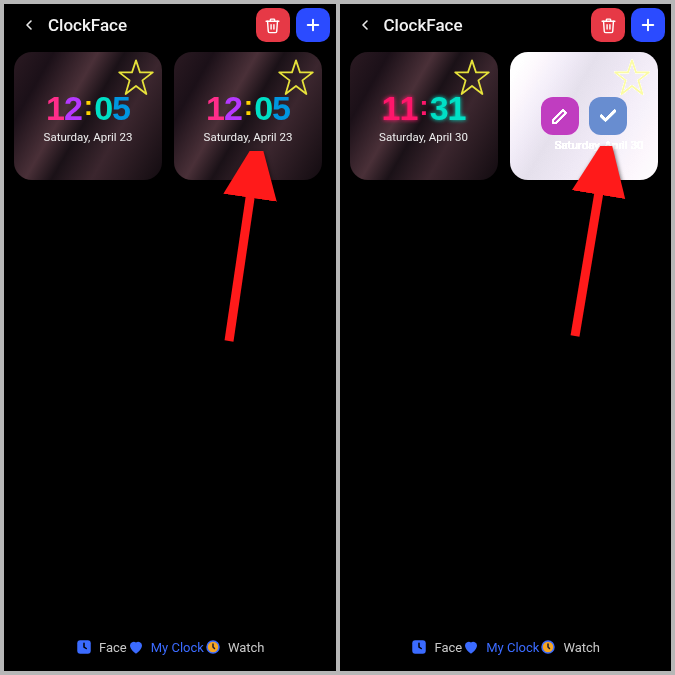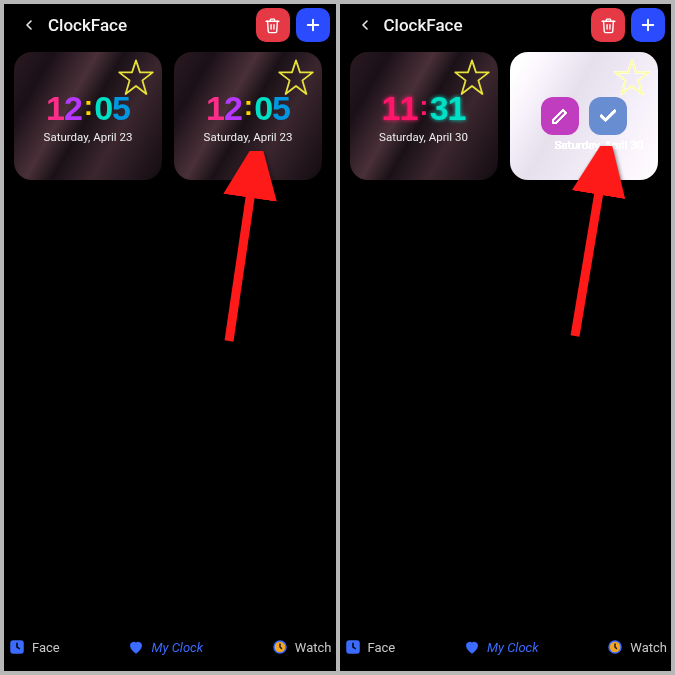--- a/index.html
+++ b/index.html
@@ -74,26 +74,26 @@
     width:38px; height:38px; border-radius:12px;
     display:flex; align-items:center; justify-content:center;
     cursor:pointer;
   }
   .edit-btn { background:#b513b7; }
   .apply-btn { background:#2b4bff; }
   .bottom-nav {
     height: 44px;
     display:flex;
     align-items:center;
-    justify-content:space-between;
+    justify-content:center;
     padding: 0 4px 4px;
   }
   .nav-item { display:flex; align-items:center; gap:6px; font-size:13px; cursor:pointer; }
   .nav-item .lbl { color:#c8c8c8; }
-  .nav-item.active .lbl { color:#3b6bff;font-style:italic; }
+  .nav-item.active .lbl { color:#3b6bff; }
   .nav-icon { width:18px; height:18px; }
   .arrow {
     position:absolute;
     pointer-events:none;
     z-index:5;
   }
   .arrow svg { filter: drop-shadow(1px 2px 2px rgba(0,0,0,.6)); }
 </style>
 </head>
 <body>

